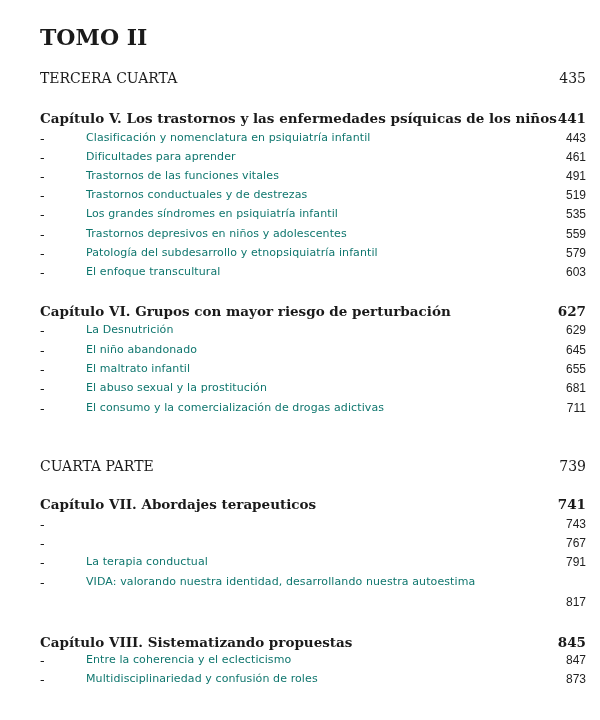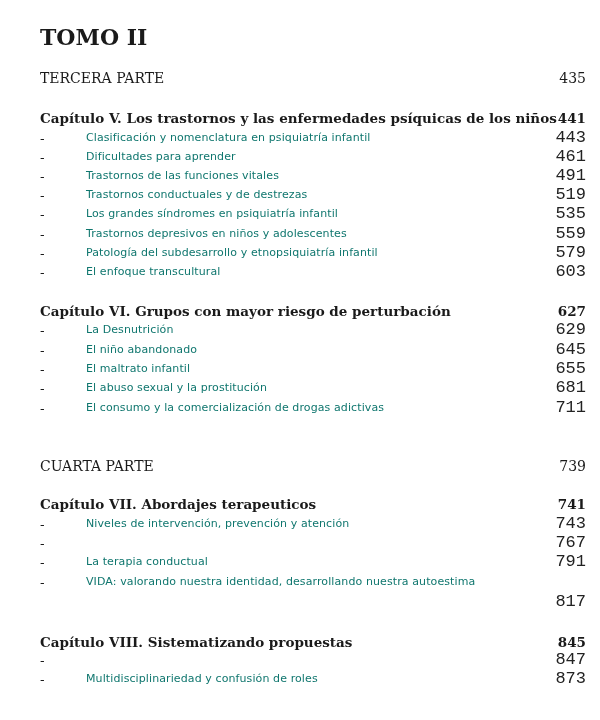--- a/index.html
+++ b/index.html
@@ -8,33 +8,33 @@
   .tomo { position: absolute; left: 24px; top: 24px; font-size: 22px; font-weight: bold; letter-spacing: 0px; }
   .row { position: absolute; left: 24px; width: 546px; height: 20px; font-size: 13.5px; line-height: 20px; }
   .row .dash { position: absolute; left: 0; top: 0; width: 10px; }
   .row .label { position: absolute; left: 46px; top: 0; white-space: nowrap; }
   .row .page-num { position: absolute; right: 0; top: 0; }
   .row.part .label, .row.chapter .label { left: 0; }
   .row.part { font-size: 14px; }
   .row.chapter { font-weight: bold; font-size: 13.5px; }
   .row.chapter .page-num { font-weight: bold; }
   .row.sub .label { font-family: "DejaVu Sans", sans-serif; font-size: 11px; letter-spacing: 0.1px; color: #0f766e; }
-  .row.sub .page-num { font-family: Liberation Mono, monospace; font-size: 17px; color: #222; }
+  .row.sub .page-num { font-family: Liberation Sans, sans-serif; font-size: 12px; color: #222; }
   .row.wrap { height: 40px; }
   .row.wrap .label { white-space: normal; width: 420px; line-height: 20px; }
   .row.wrap .page-num { top: 20px; margin-left: 19px; }
 </style>
 </head>
 <body>
 
 <div class="page">
   <div class="tomo">TOMO II</div>
 
   <div class="row part" style="top:68px">
-    <span class="label">TERCERA PARTE</span>
+    <span class="label">TERCERA CUARTA</span>
     <span class="page-num">435</span>
   </div>
 
   <div class="row chapter" style="top:108px">
     <span class="label">Capítulo V. Los trastornos y  las enfermedades psíquicas de los niños</span>
     <span class="page-num">441</span>
   </div>
   <div class="row sub" style="top:128px">
     <span class="dash">-</span>
     <span class="label">Clasificación y nomenclatura en psiquiatría infantil</span>
@@ -110,21 +110,20 @@
     <span class="label">CUARTA PARTE</span>
     <span class="page-num">739</span>
   </div>
 
   <div class="row chapter" style="top:494px">
     <span class="label">Capítulo VII. Abordajes terapeuticos</span>
     <span class="page-num">741</span>
   </div>
   <div class="row sub" style="top:514px">
     <span class="dash">-</span>
-    <span class="label">Niveles de intervención, prevención y atención</span>
     <span class="page-num">743</span>
   </div>
   <div class="row sub" style="top:533px">
     <span class="dash">-</span>
     <span class="page-num">767</span>
   </div>
   <div class="row sub" style="top:552px">
     <span class="dash">-</span>
     <span class="label">La terapia conductual</span>
     <span class="page-num">791</span>
@@ -134,20 +133,21 @@
     <span class="label">VIDA: valorando nuestra identidad, desarrollando nuestra autoestima</span>
     <span class="page-num">817</span>
   </div>
 
   <div class="row chapter" style="top:632px">
     <span class="label">Capítulo VIII. Sistematizando propuestas</span>
     <span class="page-num">845</span>
   </div>
   <div class="row sub" style="top:650px">
     <span class="dash">-</span>
+    <span class="label">Entre la coherencia y el eclecticismo</span>
     <span class="page-num">847</span>
   </div>
   <div class="row sub" style="top:669px">
     <span class="dash">-</span>
     <span class="label">Multidisciplinariedad y confusión de roles</span>
     <span class="page-num">873</span>
   </div>
 </div>
 
 </body></html>

